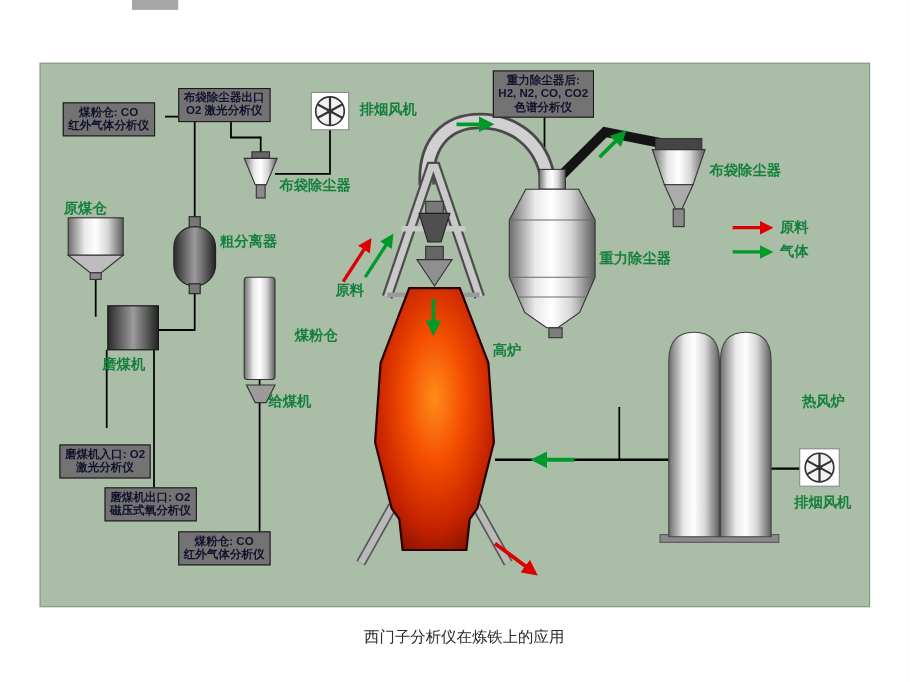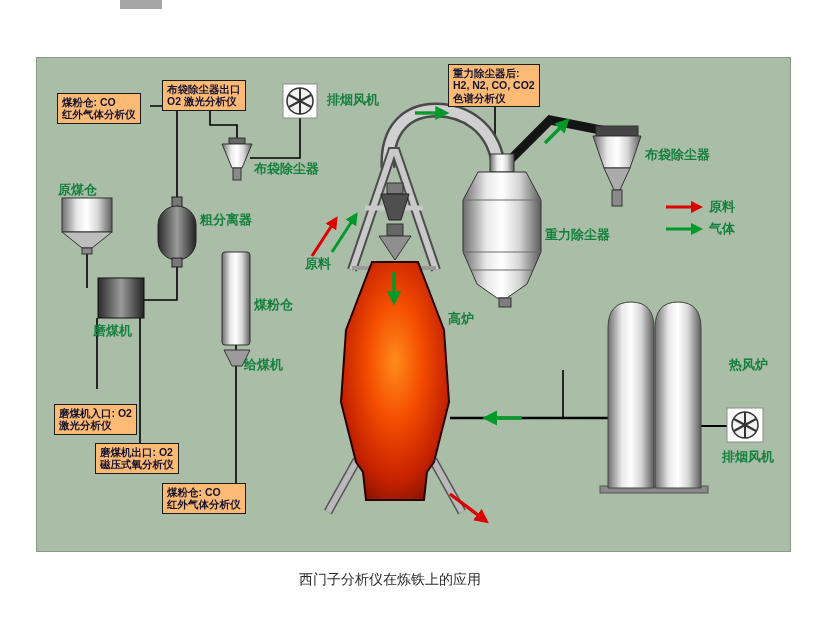--- a/index.html
+++ b/index.html
@@ -15,27 +15,27 @@
   .diagram-bg {
     position:absolute; left:36px; top:57px; width:755px; height:495px;
     background:#a9bda7; border:1px solid #879c85; box-sizing:border-box;
   }
   svg.gfx { position:absolute; left:0; top:0; width:827px; height:620px; }
   .eq-label {
     position:absolute; font-size:13px; font-weight:bold; color:#15803d;
     white-space:nowrap; line-height:1.1;
   }
   .an-box {
-    position:absolute; background:#fdba74; border:1px solid #1a1a1a;
-    font-size:10.5px; font-weight:bold; color:#12122e; 
+    position:absolute; background:#737373; border:1px solid #1a1a1a;
+    font-size:10.5px; font-weight:bold; color:#12122e; text-align:center;
     line-height:1.18; padding:2px 4px; white-space:nowrap;
   }
   .caption {
     position:absolute; left:0; top:571px; width:780px; text-align:center;
-    font-size:14px; color:#2a2a2a;
+    font-size:14px; color:#2a2a2a;padding-left:32px;
   }
 </style>
 </head>
 <body>
 
 <div class="page">
 
   <div class="top-artifact"></div>
   <div class="diagram-bg"></div>
 
@@ -209,21 +209,21 @@
   <div class="an-box" style="left:162px; top:483px;">
     <div>煤粉仓: CO</div>
     <div>红外气体分析仪</div>
   </div>
 
   <div class="eq-label" style="left:327px; top:93px;">排烟风机</div>
   <div class="eq-label" style="left:254px; top:162px;">布袋除尘器</div>
   <div class="eq-label" style="left:58px;  top:183px;">原煤仓</div>
   <div class="eq-label" style="left:200px; top:214px;font-family:Liberation Mono, monospace;">粗分离器</div>
   <div class="eq-label" style="left:93px;  top:324px;">磨煤机</div>
-  <div class="eq-label" style="left:254px; top:298px;">煤粉仓</div>
+  <div class="eq-label" style="left:268px; top:298px;">煤粉仓</div>
   <div class="eq-label" style="left:244px; top:358px;">给煤机</div>
   <div class="eq-label" style="left:305px; top:257px;">原料</div>
   <div class="eq-label" style="left:448px; top:312px;text-align:center;">高炉</div>
   <div class="eq-label" style="left:545px; top:228px;">重力除尘器</div>
   <div class="eq-label" style="left:645px; top:148px;">布袋除尘器</div>
   <div class="eq-label" style="left:729px; top:358px;">热风炉</div>
   <div class="eq-label" style="left:722px; top:450px;">排烟风机</div>
 
   <div class="eq-label" style="left:709px; top:200px;">原料</div>
   <div class="eq-label" style="left:709px; top:222px;">气体</div>

